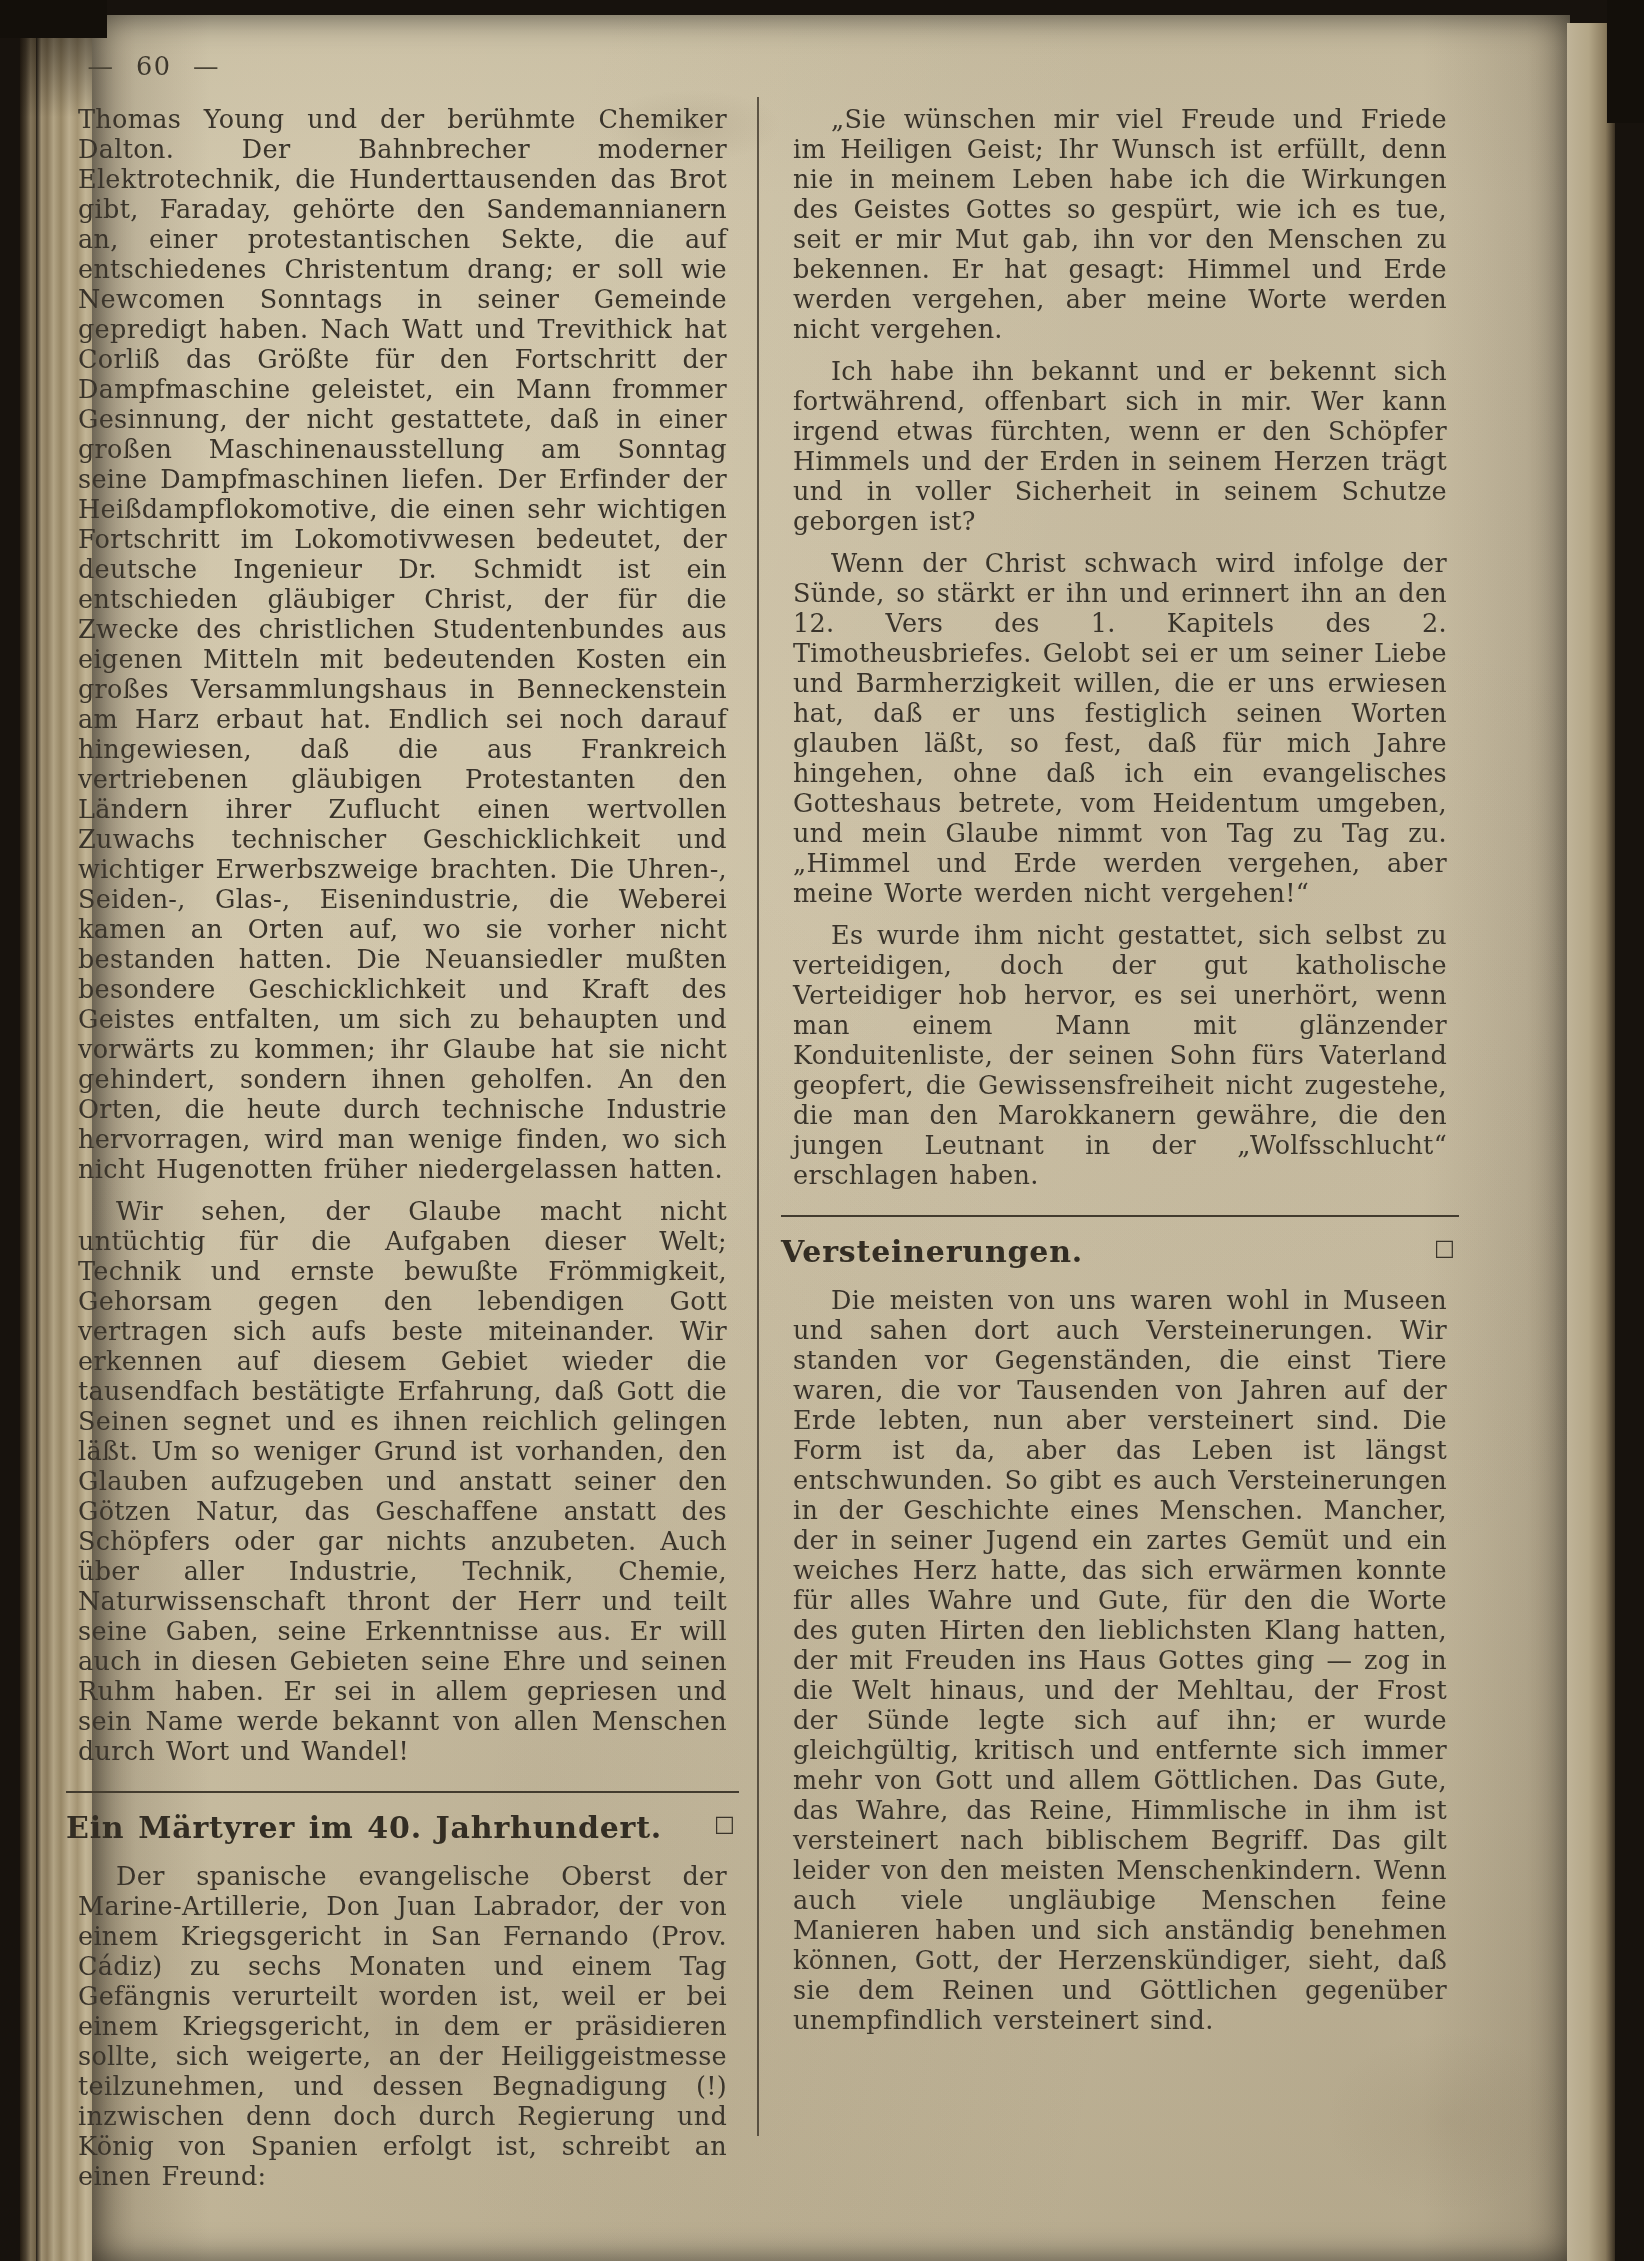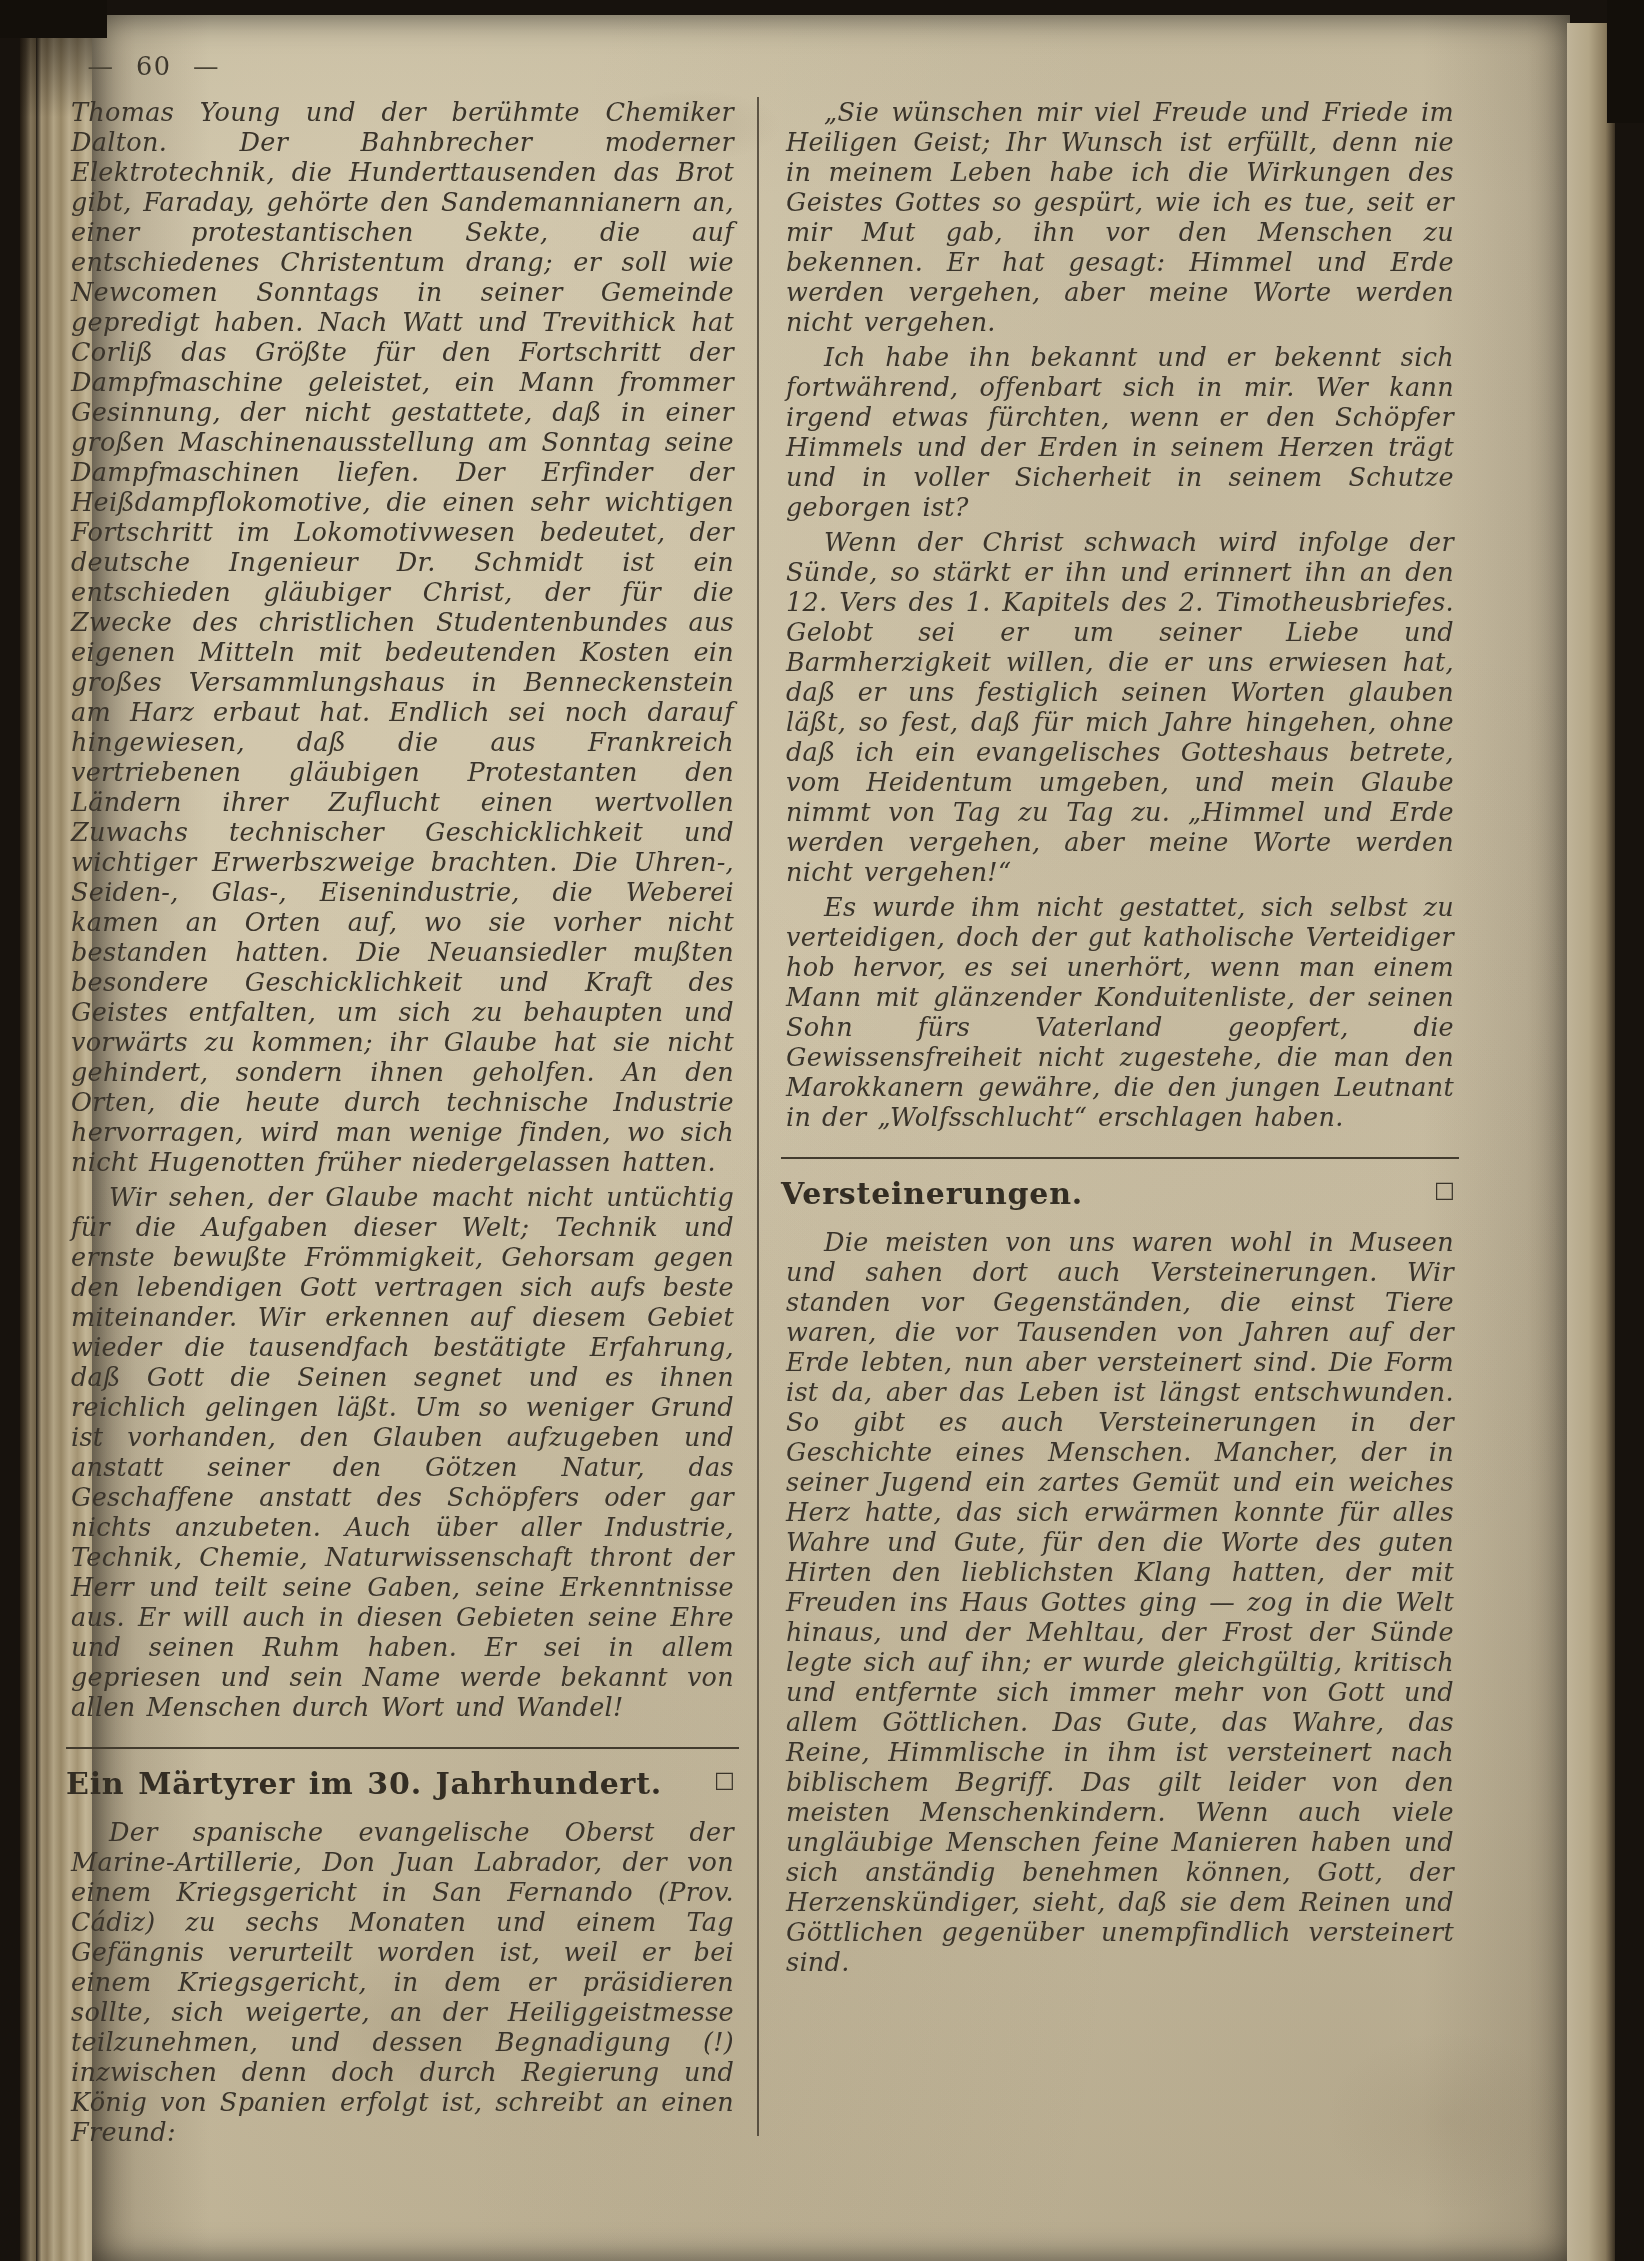--- a/index.html
+++ b/index.html
@@ -55,21 +55,21 @@
 
   .column{
     position:absolute;top:92px;
     color:#3a342b;
     font-size:25.5px;line-height:30px;
     text-align:justify;
     letter-spacing:0.3px;word-spacing:2.5px;
   }
   .col-left{left:66px;width:673px;}
   .col-right{left:781px;width:678px;}
-  .column p{margin:5px;font-style:italic;}
+  .column p{margin:12px;}
   .column p.indent{text-indent:38px;}
   .column p + p{margin-top:1.6px;}
 
   .col-divider{
     position:absolute;left:757px;top:97px;width:1.6px;height:2039px;
     background:rgba(56,48,38,.75);
   }
 
   .section{margin-top:25px;margin-bottom:18px;}
   .section-rule{border-top:2.5px solid #423b2e;margin:0 0 20px 0;}
@@ -109,21 +109,21 @@
 
 <div class="col-divider"></div>
 
 <div class="column col-left">
   <p>Thomas Young und der berühmte Chemiker Dalton. Der Bahnbrecher moderner Elektrotechnik, die Hunderttausenden das Brot gibt, Faraday, gehörte den Sandemannianern an, einer protestantischen Sekte, die auf entschiedenes Christentum drang; er soll wie Newcomen Sonntags in seiner Gemeinde gepredigt haben. Nach Watt und Trevithick hat Corliß das Größte für den Fortschritt der Dampfmaschine geleistet, ein Mann frommer Gesinnung, der nicht gestattete, daß in einer großen Maschinenausstellung am Sonntag seine Dampfmaschinen liefen. Der Erfinder der Heißdampflokomotive, die einen sehr wichtigen Fortschritt im Lokomotivwesen bedeutet, der deutsche Ingenieur Dr. Schmidt ist ein entschieden gläubiger Christ, der für die Zwecke des christlichen Studentenbundes aus eigenen Mitteln mit bedeutenden Kosten ein großes Versammlungshaus in Benneckenstein am Harz erbaut hat. Endlich sei noch darauf hingewiesen, daß die aus Frankreich vertriebenen gläubigen Protestanten den Ländern ihrer Zuflucht einen wertvollen Zuwachs technischer Geschicklichkeit und wichtiger Erwerbszweige brachten. Die Uhren-, Seiden-, Glas-, Eisenindustrie, die Weberei kamen an Orten auf, wo sie vorher nicht bestanden hatten. Die Neuansiedler mußten besondere Geschicklichkeit und Kraft des Geistes entfalten, um sich zu behaupten und vorwärts zu kommen; ihr Glaube hat sie nicht gehindert, sondern ihnen geholfen. An den Orten, die heute durch technische Industrie hervorragen, wird man wenige finden, wo sich nicht Hugenotten früher niedergelassen hatten.</p>
   <p class="indent">Wir sehen, der Glaube macht nicht untüchtig für die Aufgaben dieser Welt; Technik und ernste bewußte Frömmigkeit, Gehorsam gegen den lebendigen Gott vertragen sich aufs beste miteinander. Wir erkennen auf diesem Gebiet wieder die tausendfach bestätigte Erfahrung, daß Gott die Seinen segnet und es ihnen reichlich gelingen läßt. Um so weniger Grund ist vorhanden, den Glauben aufzugeben und anstatt seiner den Götzen Natur, das Geschaffene anstatt des Schöpfers oder gar nichts anzubeten. Auch über aller Industrie, Technik, Chemie, Naturwissenschaft thront der Herr und teilt seine Gaben, seine Erkenntnisse aus. Er will auch in diesen Gebieten seine Ehre und seinen Ruhm haben. Er sei in allem gepriesen und sein Name werde bekannt von allen Menschen durch Wort und Wandel!</p>
 
   <div class="section">
     <div class="section-rule"></div>
     <div class="section-head">
-      <span>Ein Märtyrer im 30. Jahrhundert.</span>
+      <span>Ein Märtyrer im 40. Jahrhundert.</span>
       <span class="section-marker">□</span>
     </div>
   </div>
 
   <p class="indent">Der spanische evangelische Oberst der Marine-Artillerie, Don Juan Labrador, der von einem Kriegsgericht in San Fernando (Prov. Cádiz) zu sechs Monaten und einem Tag Gefängnis verurteilt worden ist, weil er bei einem Kriegsgericht, in dem er präsidieren sollte, sich weigerte, an der Heiliggeistmesse teilzunehmen, und dessen Begnadigung (!) inzwischen denn doch durch Regierung und König von Spanien erfolgt ist, schreibt an einen Freund:</p>
 </div>
 
 <div class="column col-right">
   <p class="indent">„Sie wünschen mir viel Freude und Friede im Heiligen Geist; Ihr Wunsch ist erfüllt, denn nie in meinem Leben habe ich die Wirkungen des Geistes Gottes so gespürt, wie ich es tue, seit er mir Mut gab, ihn vor den Menschen zu bekennen. Er hat gesagt: Himmel und Erde werden vergehen, aber meine Worte werden nicht vergehen.</p>
   <p class="indent">Ich habe ihn bekannt und er bekennt sich fortwährend, offenbart sich in mir. Wer kann irgend etwas fürchten, wenn er den Schöpfer Himmels und der Erden in seinem Herzen trägt und in voller Sicherheit in seinem Schutze geborgen ist?</p>

